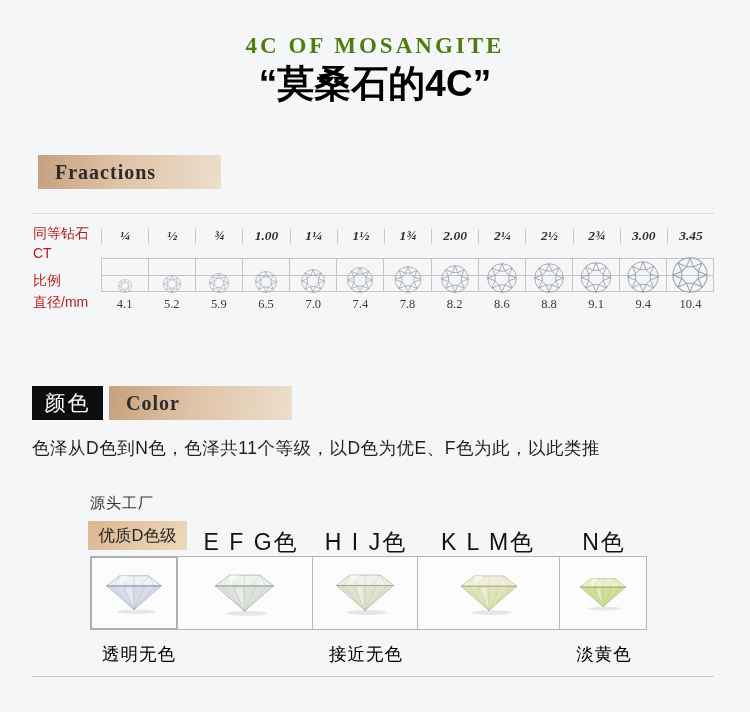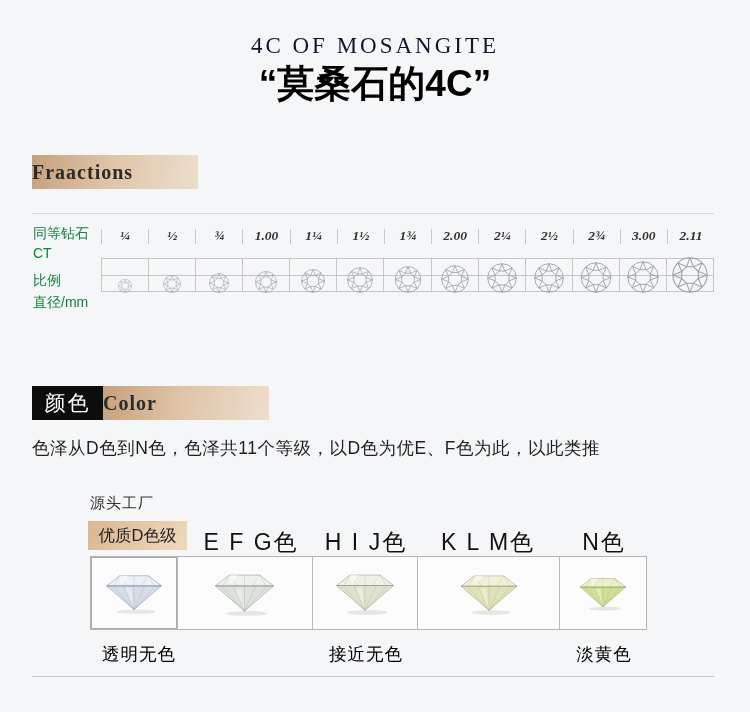--- a/index.html
+++ b/index.html
@@ -1,37 +1,37 @@
 <!DOCTYPE html>
 <html><head>
 <meta charset="utf-8">
 <style>
   html,body{margin:0;padding:0;}
   body{width:750px;height:712px;background:#f5f6f8;position:relative;overflow:hidden;
        font-family:"Liberation Sans",sans-serif;color:#1c1c1c;}
   .abs{position:absolute;}
   
   .title-en{top:33px;left:0;width:750px;text-align:center;
-    font-family:"Liberation Serif",serif;font-weight:normal;font-size:23px;
-    letter-spacing:3px;color:#0f172a;}
+    font-family:"Liberation Serif",serif;font-weight:bold;font-size:23px;
+    letter-spacing:3px;color:#4d7c0f;}
   .title-cn{top:59px;left:0;width:750px;text-align:center;
     font-weight:bold;font-size:37px;color:#000;}
   
   .sec-tag{display:flex;height:34px;}
   .sec1{top:155px;left:32px;}
   .sec2{top:386px;left:32px;text-align:center;}
   .tag-black{width:71px;background:#0d0d0d;color:#fff;font-size:21px;
     display:flex;align-items:center;justify-content:center;letter-spacing:2px;}
   .tag-grad{width:166px;background:linear-gradient(100deg,#c7a07e 0%,#dfc3a6 45%,#ecdecd 100%);
-    display:flex;align-items:center;
+    display:flex;align-items:center;padding-left:17px;
     font-family:"Liberation Serif",serif;font-weight:bold;font-size:20px;color:#2b2b2b;
-    letter-spacing:1px;}
+    letter-spacing:1px;margin-left:6px;}
   
   .ftable{top:213px;left:32px;width:682px;border-top:1px solid #dadada;}
-  .flabel{position:absolute;left:1px;font-size:14px;color:#15803d;}
+  .flabel{position:absolute;left:1px;font-size:14px;color:#b91c1c;}
   .frow{margin-left:69px;display:flex;}
   .frow-fracs{margin-top:10px;height:24px;align-items:center;}
   .frow-fracs .fcell{height:15px;display:flex;align-items:center;justify-content:center;
     border-left:1px solid #c9c9c9;font-family:"Liberation Serif",serif;font-style:italic;
     font-weight:bold;font-size:13.5px;color:#2f2f2f;}
   .fcell{flex:1 1 0;min-width:0;}
   .frow-gems{margin-top:10px;height:32px;border-top:1px solid #c6c6c6;border-bottom:1px solid #c6c6c6;
     background-image:linear-gradient(#c6c6c6,#c6c6c6);background-size:100% 1px;
     background-position:0 50%;background-repeat:no-repeat;}
   .frow-gems .fcell{position:relative;border-left:1px solid #c6c6c6;}
@@ -85,21 +85,21 @@
       <div class="fcell frac">¾</div>
       <div class="fcell frac">1.00</div>
       <div class="fcell frac">1¼</div>
       <div class="fcell frac">1½</div>
       <div class="fcell frac">1¾</div>
       <div class="fcell frac">2.00</div>
       <div class="fcell frac">2¼</div>
       <div class="fcell frac">2½</div>
       <div class="fcell frac">2¾</div>
       <div class="fcell frac">3.00</div>
-      <div class="fcell frac">2.11</div>
+      <div class="fcell frac">3.45</div>
     </div>
   <div class="frow frow-gems">
       <div class="fcell gem">
         <svg viewBox="0 0 42 42" width="14" height="14">
           <g fill="none" stroke="#9aa0a6" stroke-width="1.2">
             <circle cx="21" cy="21" r="20"></circle>
             <path d="M41.0,21.0L30.7,25.0L35.1,35.1M35.1,35.1L25.0,30.7L21.0,41.0M21.0,41.0L17.0,30.7L6.9,35.1M6.9,35.1L11.3,25.0L1.0,21.0M1.0,21.0L11.3,17.0L6.9,6.9M6.9,6.9L17.0,11.3L21.0,1.0M21.0,1.0L25.0,11.3L35.1,6.9M35.1,6.9L30.7,17.0L41.0,21.0"></path>
             <polygon points="30.7,25.0 25.0,30.7 17.0,30.7 11.3,25.0 11.3,17.0 17.0,11.3 25.0,11.3 30.7,17.0"></polygon>
           </g>
         </svg>
@@ -205,20 +205,35 @@
       </div>
       <div class="fcell gem">
         <svg viewBox="0 0 42 42" width="36" height="36">
           <g fill="none" stroke="#9aa0a6" stroke-width="1.2">
             <circle cx="21" cy="21" r="20"></circle>
             <path d="M41.0,21.0L30.7,25.0L35.1,35.1M35.1,35.1L25.0,30.7L21.0,41.0M21.0,41.0L17.0,30.7L6.9,35.1M6.9,35.1L11.3,25.0L1.0,21.0M1.0,21.0L11.3,17.0L6.9,6.9M6.9,6.9L17.0,11.3L21.0,1.0M21.0,1.0L25.0,11.3L35.1,6.9M35.1,6.9L30.7,17.0L41.0,21.0"></path>
             <polygon points="30.7,25.0 25.0,30.7 17.0,30.7 11.3,25.0 11.3,17.0 17.0,11.3 25.0,11.3 30.7,17.0"></polygon>
           </g>
         </svg>
       </div>
+    </div>
+  <div class="frow frow-mm">
+      <div class="fcell mm">4.1</div>
+      <div class="fcell mm">5.2</div>
+      <div class="fcell mm">5.9</div>
+      <div class="fcell mm">6.5</div>
+      <div class="fcell mm">7.0</div>
+      <div class="fcell mm">7.4</div>
+      <div class="fcell mm">7.8</div>
+      <div class="fcell mm">8.2</div>
+      <div class="fcell mm">8.6</div>
+      <div class="fcell mm">8.8</div>
+      <div class="fcell mm">9.1</div>
+      <div class="fcell mm">9.4</div>
+      <div class="fcell mm">10.4</div>
     </div>
 </div>
 
 <div class="abs sec-tag sec2">
   <div class="tag-black">颜色</div>
   <div class="tag-grad">Color</div>
 </div>
 
 <div class="abs intro">色泽从D色到N色，色泽共11个等级，以D色为优E、F色为此，以此类推</div>
 

